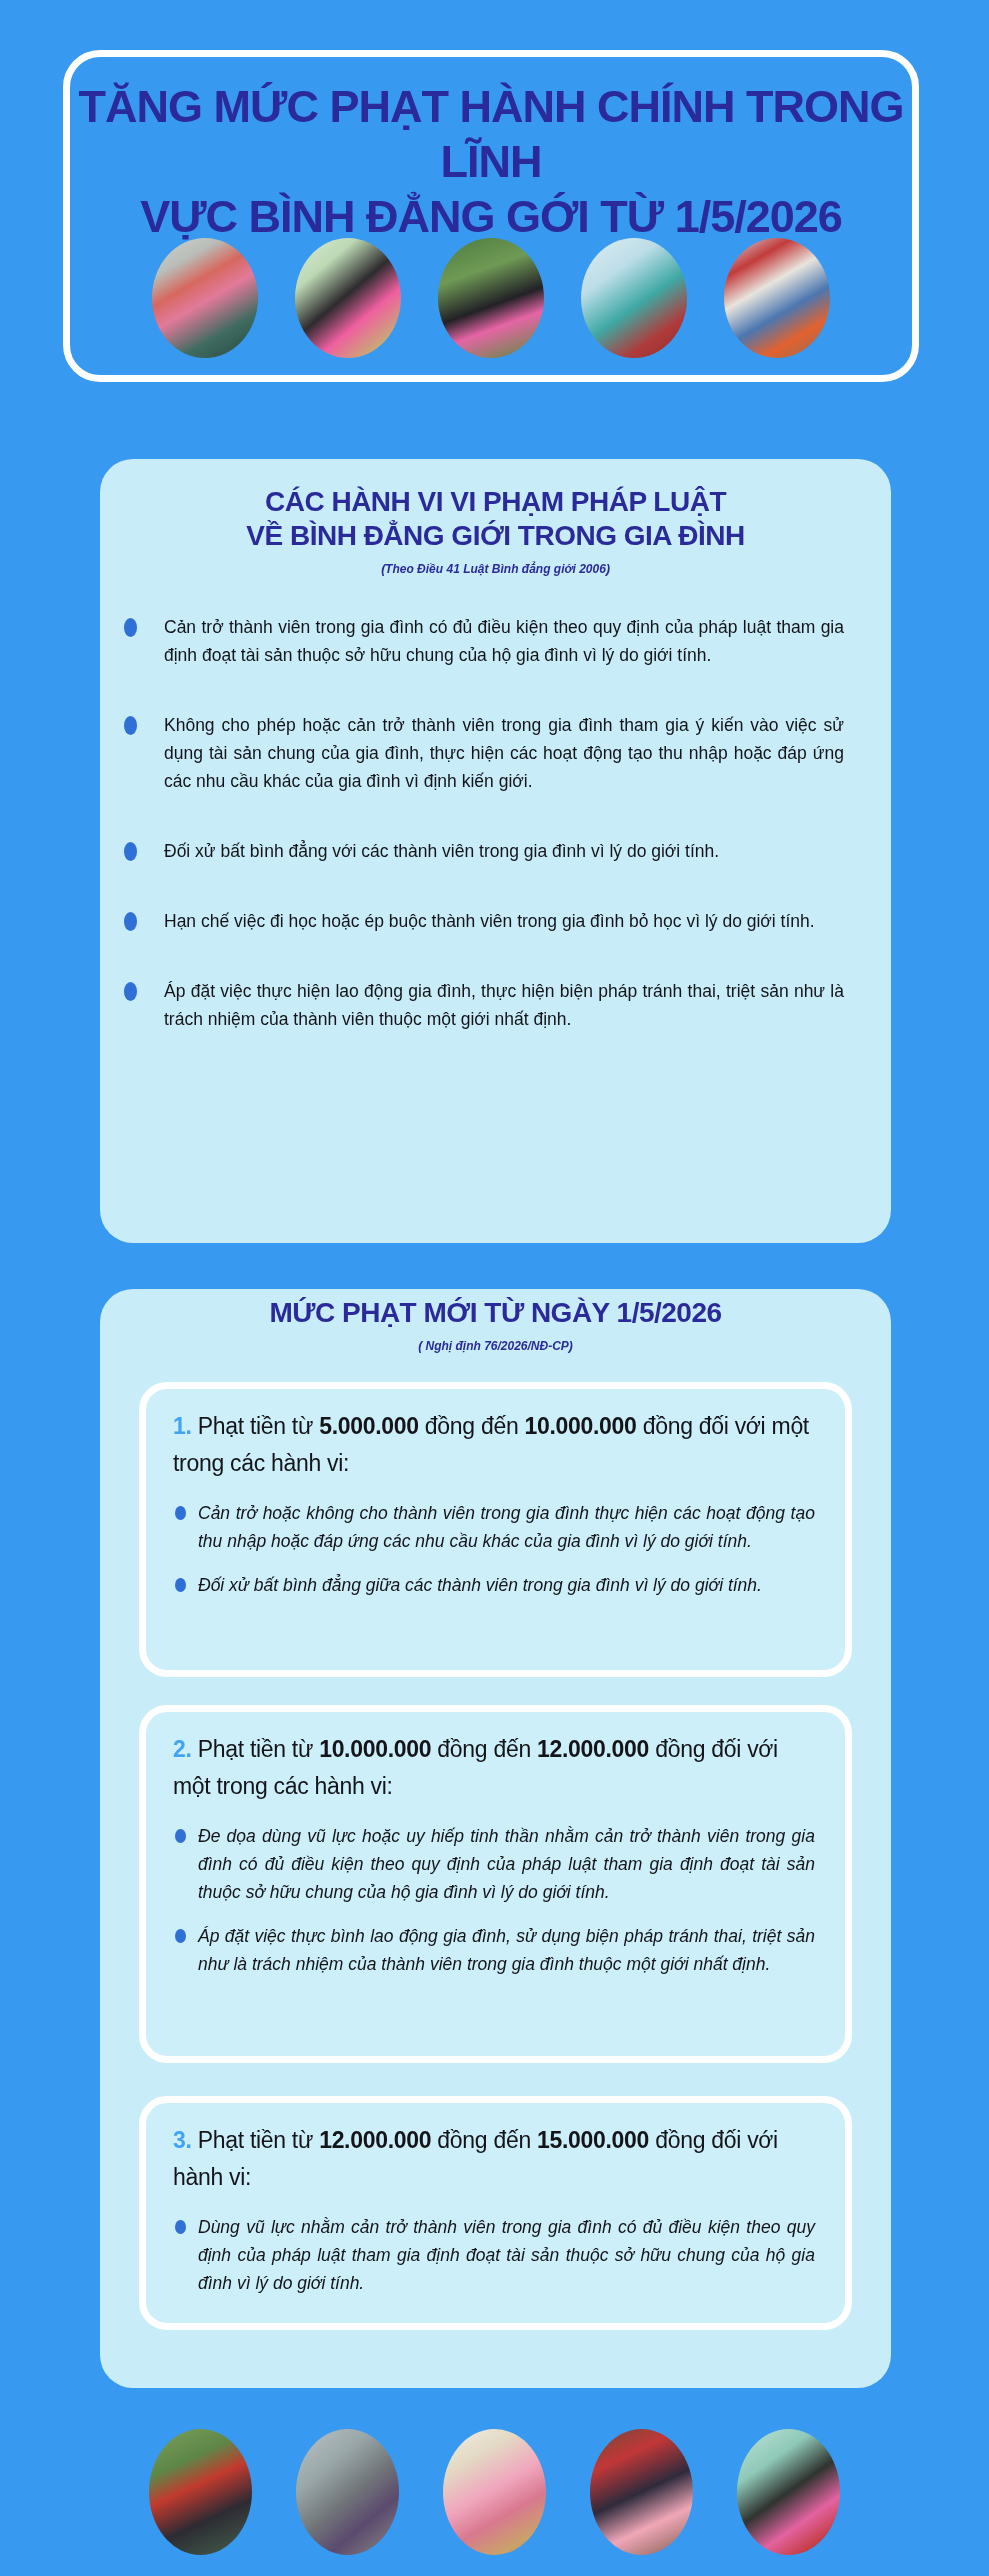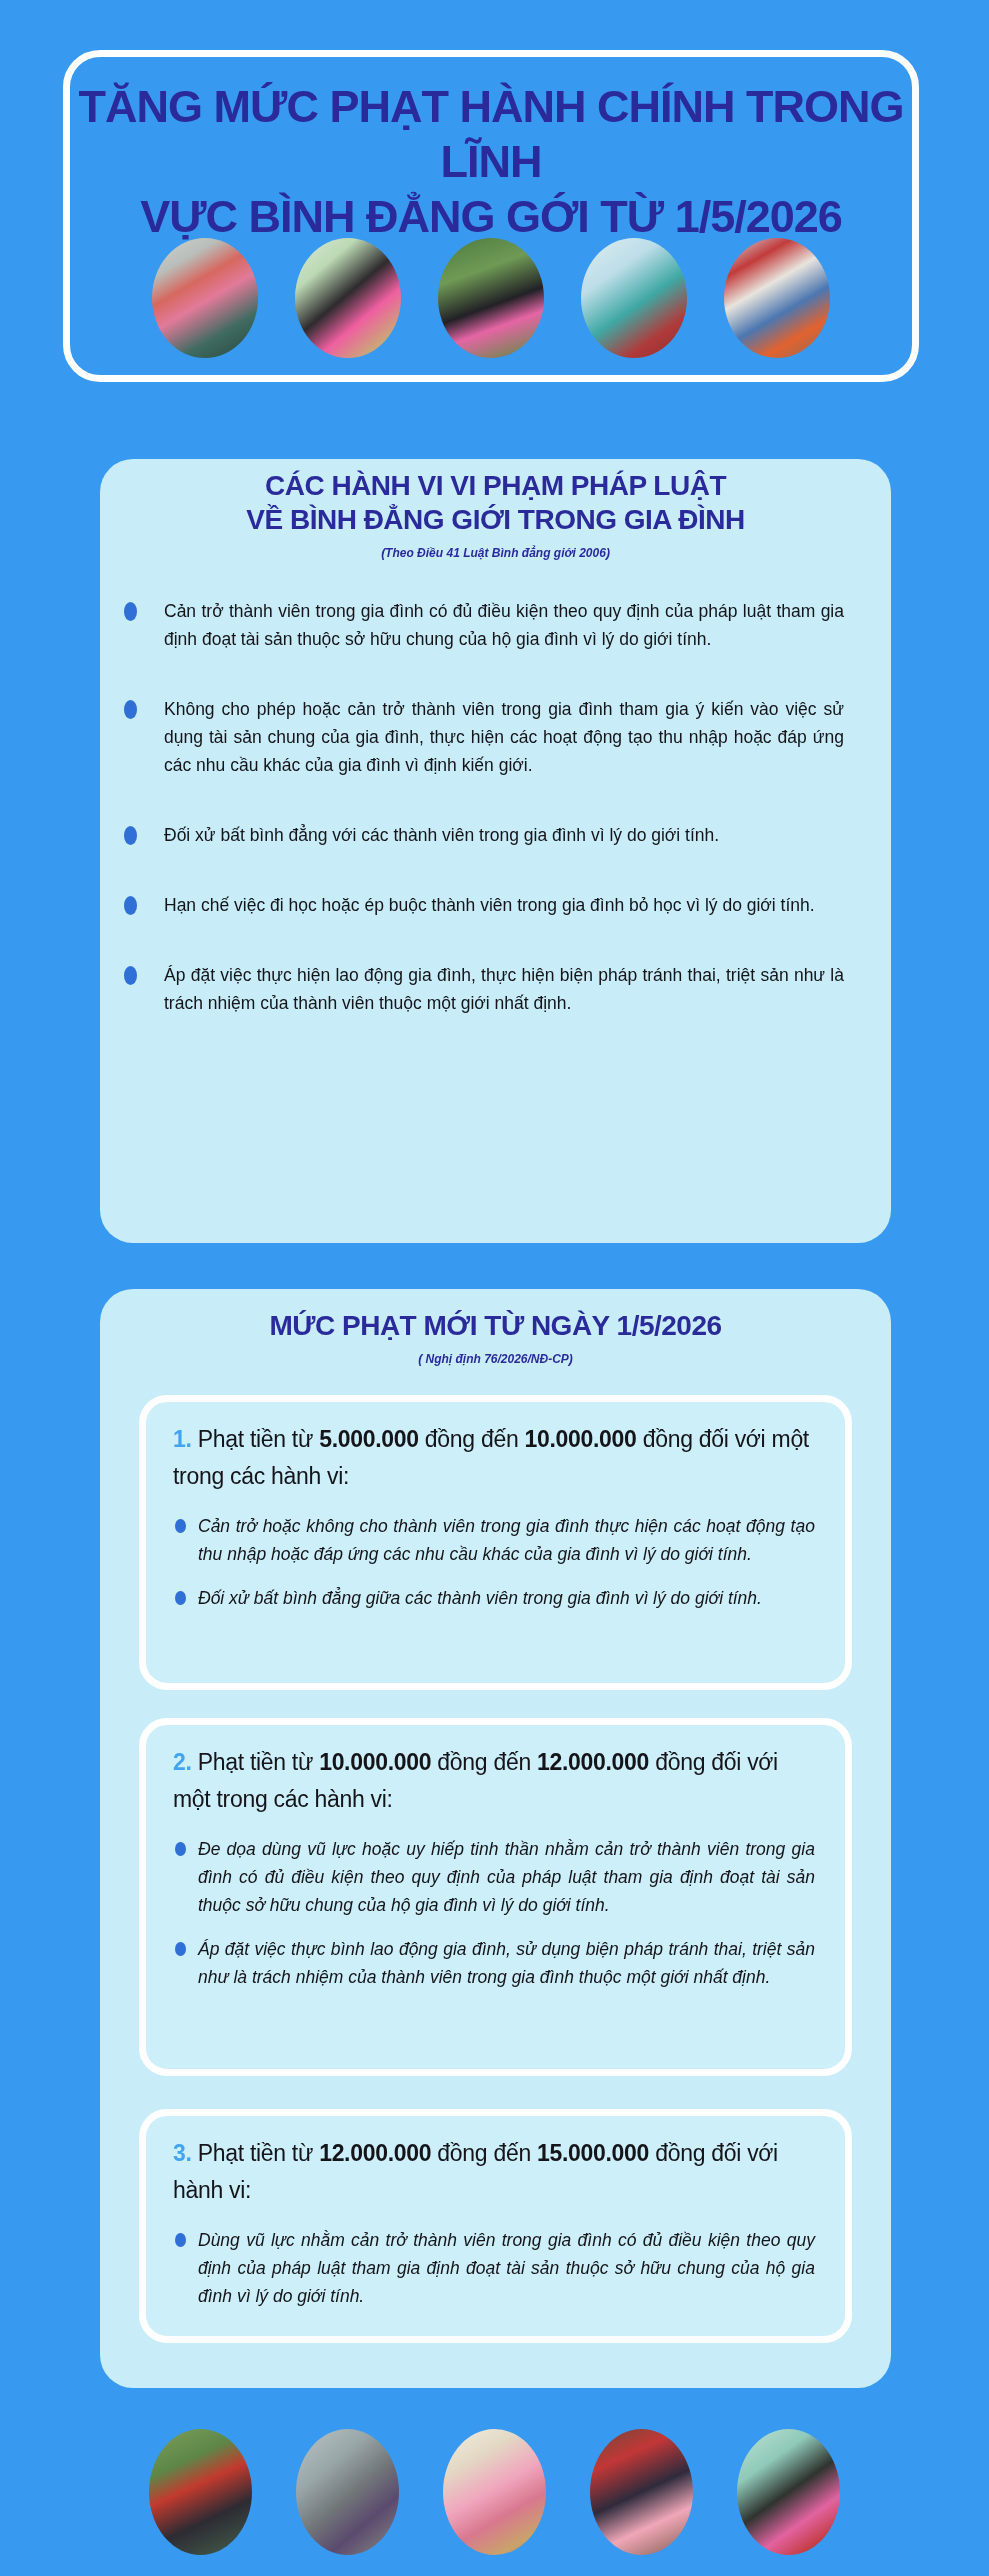--- a/index.html
+++ b/index.html
@@ -31,22 +31,22 @@
   .ph5{background:linear-gradient(150deg,#d8e6ef 0%,#c23b3b 22%,#e8e4dd 40%,#4c77b0 60%,#e2622f 78%,#8a6e5a 100%);}
   .ph6{background:linear-gradient(155deg,#7fa05a 0%,#5d8748 28%,#c23a2e 45%,#2d2b33 68%,#45634e 100%);}
   .ph7{background:linear-gradient(140deg,#b9c4c6 0%,#9aa7a9 30%,#72777a 52%,#5b4a6e 72%,#8b8d86 100%);}
   .ph8{background:linear-gradient(150deg,#f2efe6 0%,#e3d9c4 25%,#f0a6bd 48%,#d8788f 66%,#caa26a 85%,#a98050 100%);}
   .ph9{background:linear-gradient(155deg,#6b4a3a 0%,#c23737 25%,#2f2b3c 50%,#f0a7b8 72%,#7c5a4a 100%);}
   .ph10{background:linear-gradient(145deg,#bfe3d9 0%,#8fc9b8 28%,#2f3430 50%,#e263a0 70%,#c03838 88%,#932d2d 100%);}
 
   
   .panel{position:absolute;left:100px;width:791px;background:var(--panel);
     border-radius:33px;box-sizing:border-box;}
-  .panel1{top:459px;height:784px;padding-top:10px;}
-  .panel2{top:1289px;height:1099px;padding-top:20px;}
+  .panel1{top:459px;height:784px;padding-top:26px;}
+  .panel2{top:1289px;height:1099px;padding-top:7px;}
   .panel-heading{text-align:center;color:var(--heading);font-weight:800;
     font-size:28px;line-height:34px;letter-spacing:-0.5px;}
   .panel-subtitle{text-align:center;color:var(--heading);font-weight:700;
     font-style:italic;font-size:12px;line-height:22px;margin-top:5.2px;}
 
   
   .law-list{list-style:none;margin:33px 47px 16px 64px;padding:0;}
   .law-item{position:relative;margin-bottom:42px;color:var(--body-text);
     font-size:17.5px;line-height:28px;text-align:justify;}
   .law-dot{position:absolute;left:-40px;top:4.6px;width:13px;height:19px;

